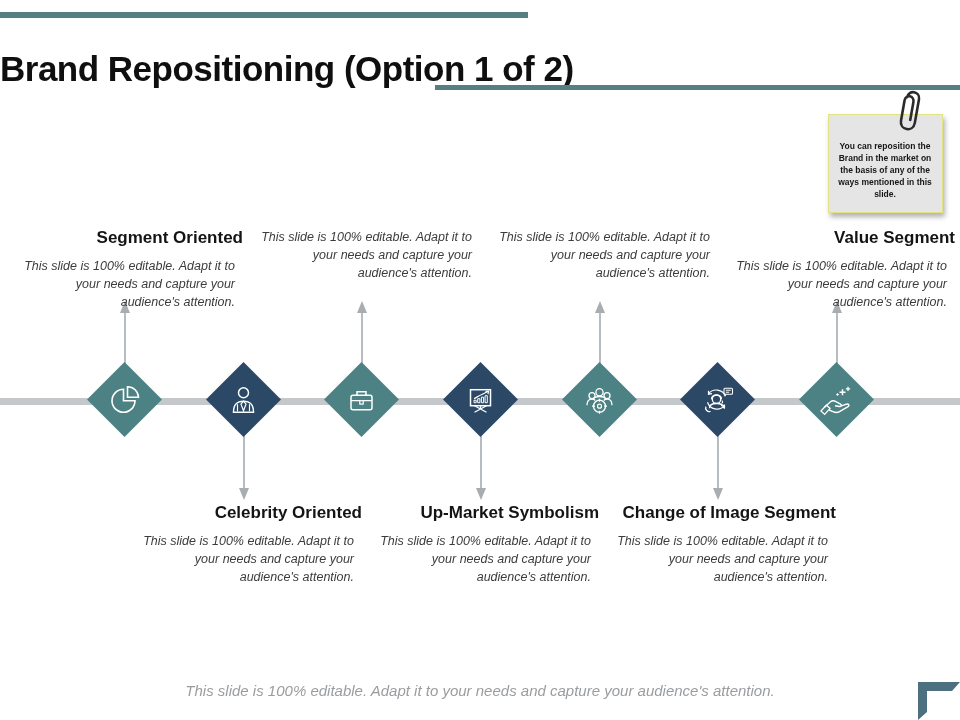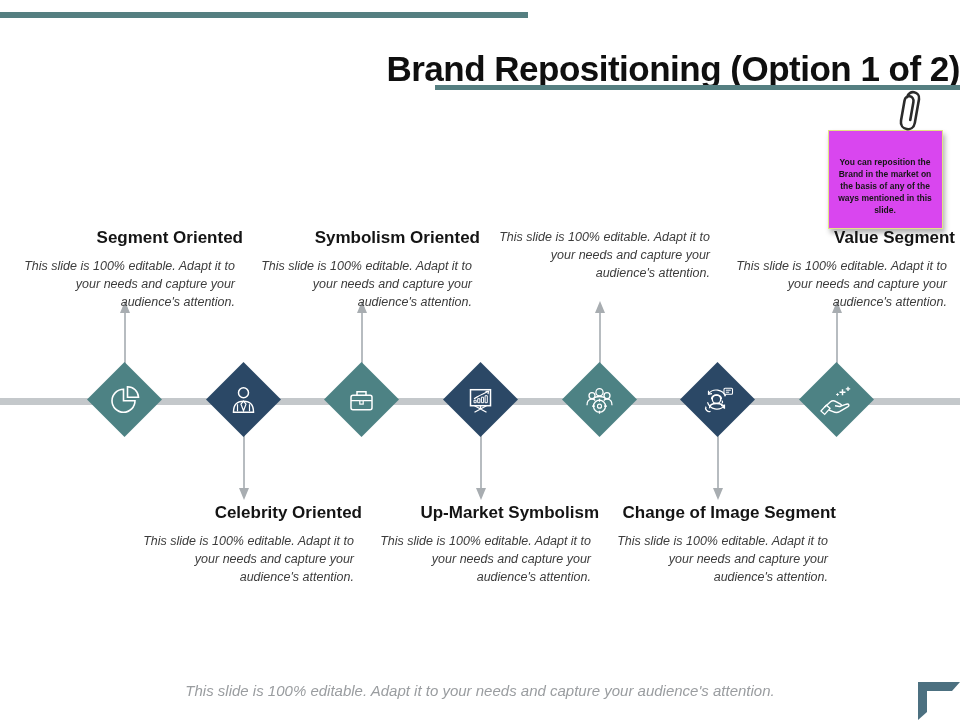--- a/index.html
+++ b/index.html
@@ -5,28 +5,28 @@
   html,body{margin:0;padding:0;background:#e8e8e8;}
   .slide{
     position:relative;width:960px;height:720px;background:#ffffff;
     font-family:"Liberation Sans", sans-serif;overflow:hidden;margin:0 auto;
   }
   
   .top-bar{position:absolute;left:0;top:12px;width:528px;height:6px;background:#557F81;}
   .title-underline{position:absolute;left:435px;top:85px;width:525px;height:5px;background:#557F81;}
   
   .slide-title{
-    position:absolute;left:0;top:26px;width:960px;text-align:right;
+    position:absolute;left:0;top:26px;width:960px;text-align:left;
     font-size:35px;font-weight:bold;color:#0f0f0f;letter-spacing:-0.5px;
   }
   
   .sticky{
-    position:absolute;left:828px;top:130px;width:113px;height:97px;
+    position:absolute;left:828px;top:114px;width:113px;height:97px;
     background:linear-gradient(180deg,#f9f9b6 0%,#f4f49c 70%,#ededr90 100%);
-    background-color:#d946ef;
+    background-color:#e5e5e5;
     box-shadow:2px 4px 5px rgba(0,0,0,0.30);
     border:1px solid #e3e383;
   }
   .sticky-text{
     position:absolute;left:6px;top:26px;width:100px;text-align:center;
     font-size:8.5px;line-height:1.4;color:#161616;font-weight:bold;
   }
   .paperclip{position:absolute;left:896px;top:84px;width:30px;height:52px;transform:rotate(10deg);}
   
   .timeline-line{position:absolute;left:0;top:398px;width:960px;height:7px;background:#C4C8CB;z-index:1;}
@@ -107,21 +107,20 @@
   <div class="arrowhead up" style="left:357px"></div>
   <div class="diamond teal" style="left:335px">
     <svg class="icon" viewBox="0 0 40 40">
       <rect x="9.5" y="15" width="21" height="14.5" rx="2" fill="none" stroke="#fff" stroke-width="1.5"></rect>
       <path d="M15.5 15 v-3.5 h9 v3.5" fill="none" stroke="#fff" stroke-width="1.5"></path>
       <rect x="18.3" y="20.5" width="3.4" height="3.4" fill="none" stroke="#fff" stroke-width="1.2"></rect>
       <path d="M9.5 20.5 h8.8 M21.7 20.5 h8.8" fill="none" stroke="#fff" stroke-width="1.2"></path>
     </svg>
   </div>
   <div class="label-block top" style="left:244px">
-    <div class="label-title">Symbolism Oriented</div>
     <p class="label-desc">This slide is 100% editable. Adapt it to your needs and capture your audience's attention.</p>
   </div>
 
   <div class="connector down" style="left:480px"></div>
   <div class="arrowhead down" style="left:476px"></div>
   <div class="diamond navy" style="left:454px">
     <svg class="icon" viewBox="0 0 40 40">
       <rect x="10" y="9.5" width="20" height="16" fill="none" stroke="#fff" stroke-width="1.5"></rect>
       <path d="M13.5 22.5 h2.2 v-2.5 h-2.2 Z M17.2 22.5 h2.2 v-4 h-2.2 Z M20.9 22.5 h2.2 v-5.5 h-2.2 Z M24.6 22.5 h2.2 v-7 h-2.2 Z" fill="none" stroke="#fff" stroke-width="1"></path>
       <path d="M13.5 18.5 C18 16 22 13.5 27 11.5" fill="none" stroke="#fff" stroke-width="1.2"></path>

